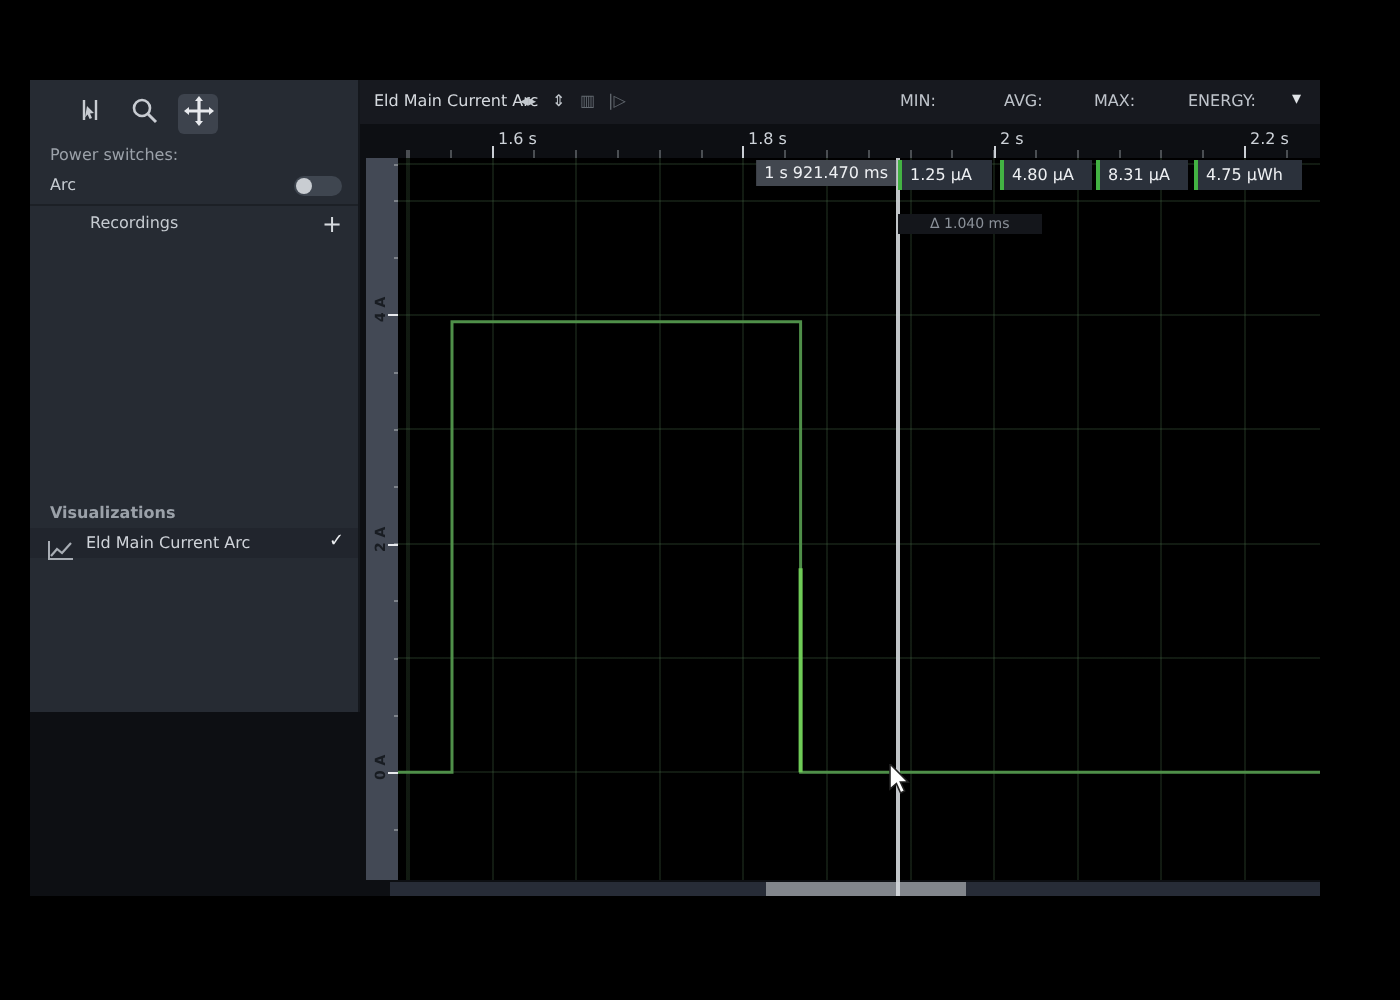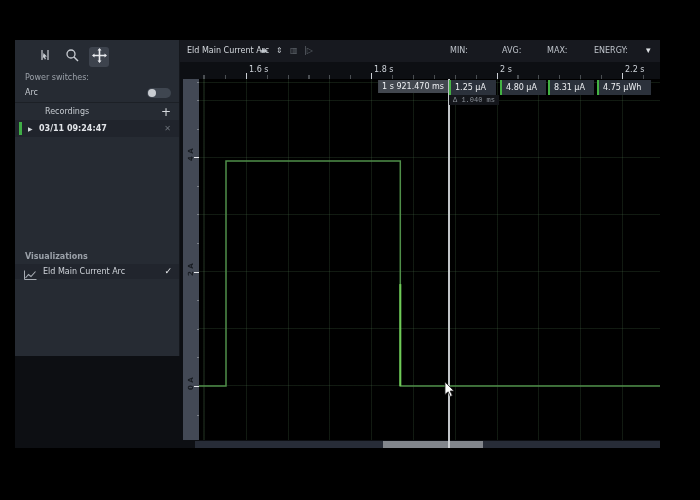--- a/index.html
+++ b/index.html
@@ -57,22 +57,22 @@
      background-image:
        repeating-linear-gradient(to right, rgba(80,120,80,0.22) 0 1px, transparent 1px 41.8px),
        repeating-linear-gradient(to bottom, rgba(80,120,80,0.22) 0 1px, transparent 1px 57.1px);
      background-position:5px 21px;}
   .plot svg{position:absolute;left:0;top:0;}
   .cursor-line{position:absolute;top:39px;width:2px;height:369px;background:rgba(214,218,222,0.9);z-index:5;}
   .cursor-tooltip{position:absolute;top:40px;transform:translateX(-100%);background:#42474f;color:#eef0f3;
      font-size:8px;padding:2px 4px;z-index:6;white-space:nowrap;}
   .stat-box{position:absolute;top:40px;height:15px;background:#2b313b;border-left:2px solid #43b243;color:#eef0f3;
      font-size:8px;line-height:15px;padding-left:4px;box-sizing:border-box;z-index:6;white-space:nowrap;}
-  .delta-tooltip{position:absolute;left:434px;top:55px;background:#14161b;color:#8b9199;font-size:7px;
-     padding:1px 4px;z-index:6;white-space:nowrap;font-family:Liberation Mono, monospace;}
+  .delta-tooltip{position:absolute;left:434px;top:67px;background:#14161b;color:#8b9199;font-size:7px;
+     padding:1px 16px;z-index:6;white-space:nowrap;}
   
   .scrollbar{position:absolute;left:180px;top:401px;width:465px;height:7px;background:#272c37;}
   .scroll-handle{position:absolute;left:188px;top:0;width:100px;height:7px;background:#82868c;}
   .mouse-cursor{position:absolute;left:429px;top:342px;z-index:9;}
 </style>
 </head>
 <body>
 
 <div class="window">
 
@@ -113,26 +113,20 @@
         </span>
     </div>
 
     <div class="divider"></div>
 
     <div class="rec-header">
       <span class="hd">Recordings</span>
       <span class="plus-btn">+</span>
     </div>
 
-    <div class="rec-item">
-      <span class="rec-bar"></span>
-      <span class="rec-play">▶</span>
-      <span class="rec-label">03/11 09:24:47</span>
-      <span class="rec-close">✕</span>
-    </div>
 
     <div class="sb-label viz-label">Visualizations</div>
 
     <div class="viz-row" style="top:224px">
       <span class="viz-icon">
         <svg width="14" height="11" viewBox="0 0 14 11">
           <path d="M1.5 0.5 v9 h12" stroke="#a8adb4" stroke-width="1" fill="none"></path>
           <path d="M2.5 8 L5.5 4.5 L8 6.5 L12.5 1.5" stroke="#a8adb4" stroke-width="1.1" fill="none"></path>
         </svg>
       </span>

